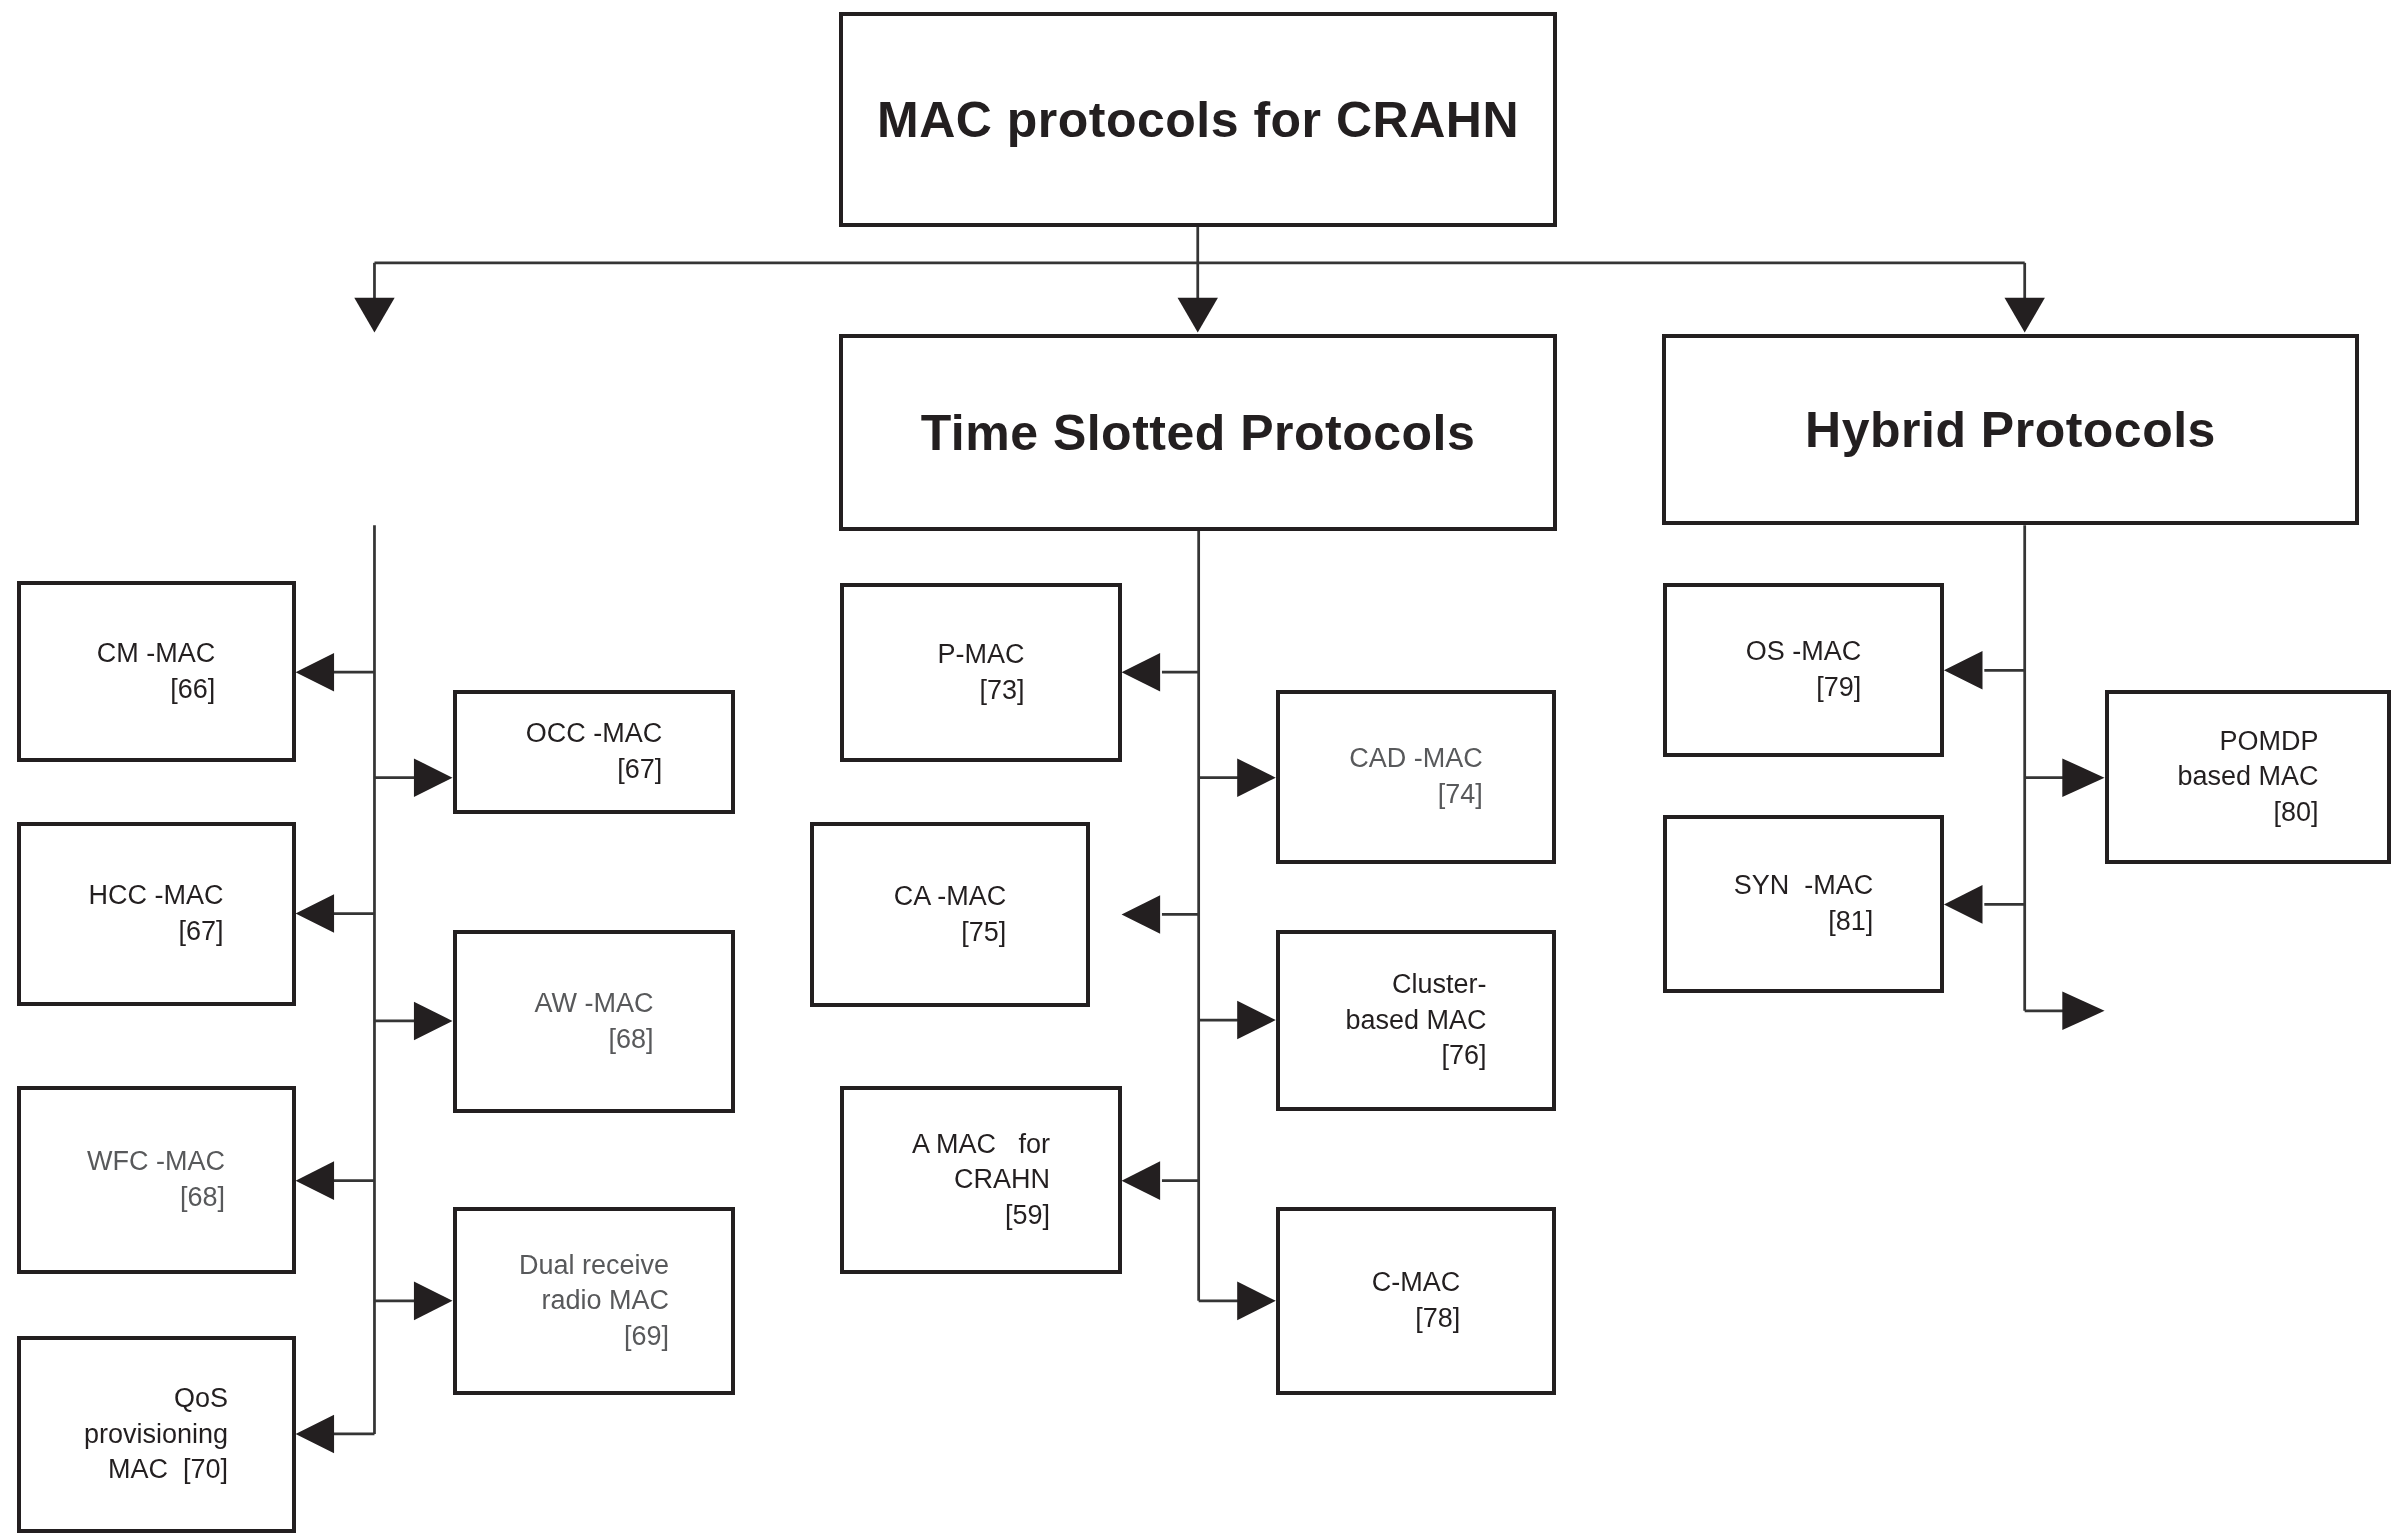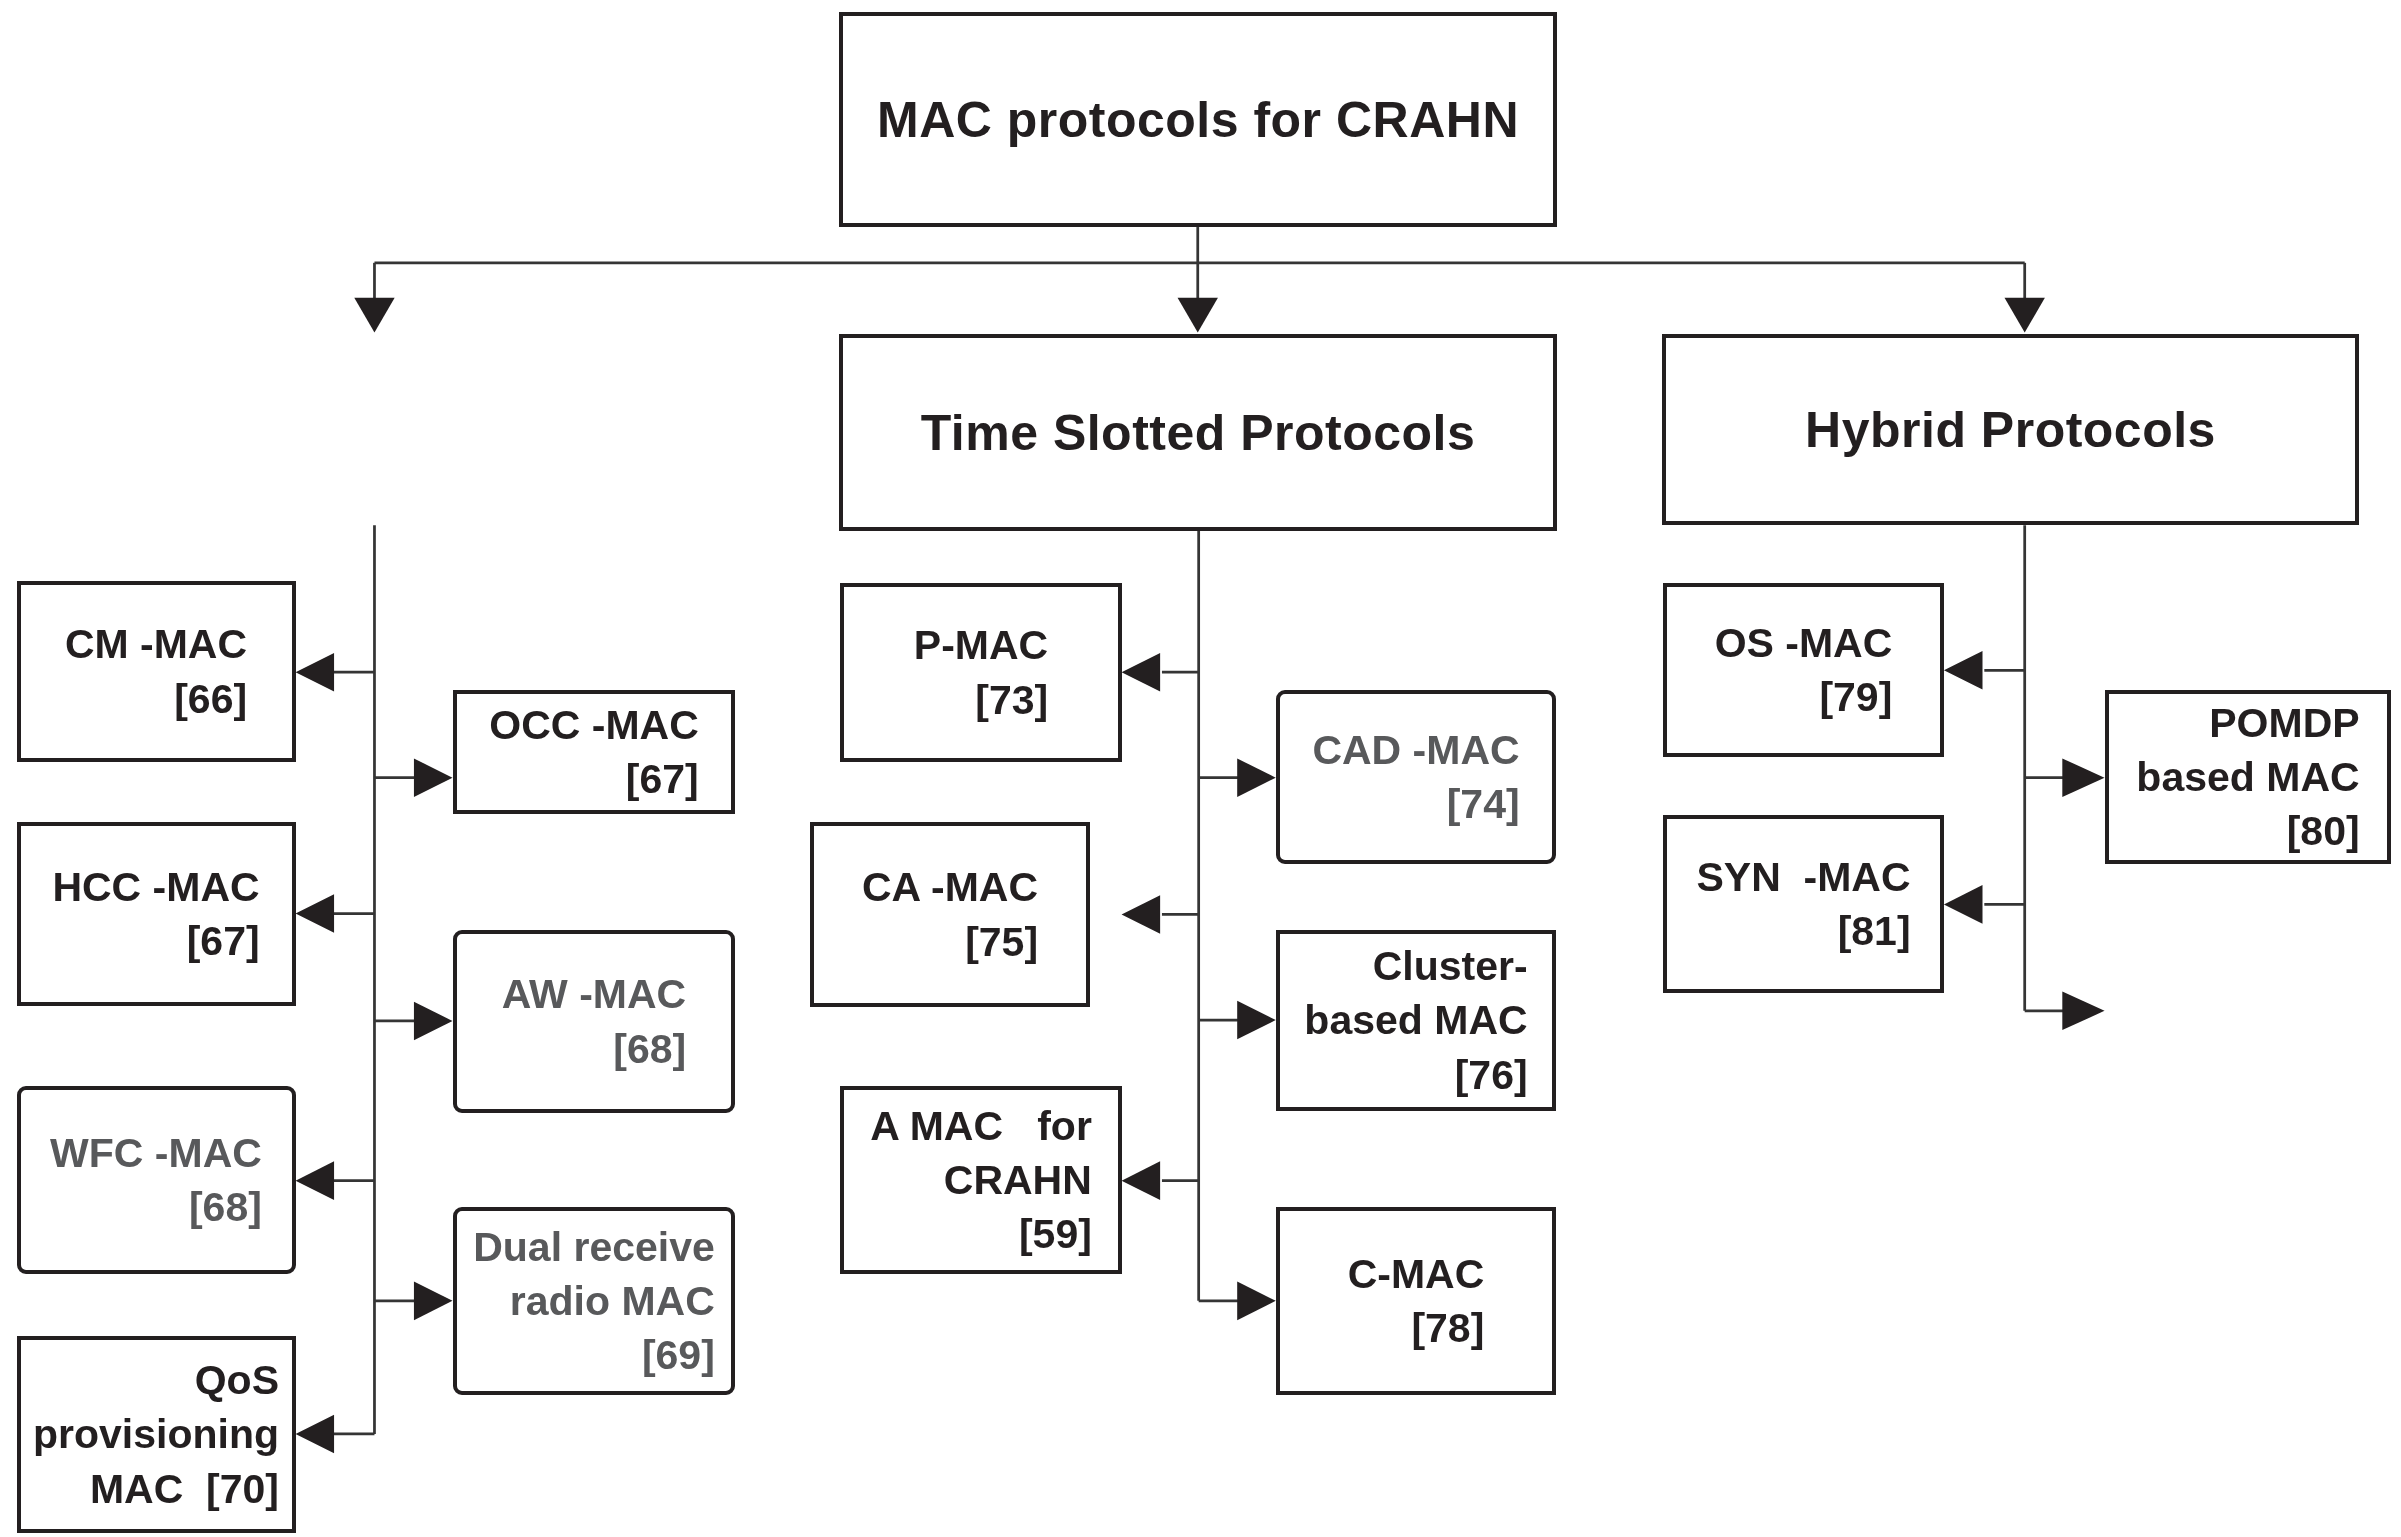--- a/index.html
+++ b/index.html
@@ -23,23 +23,23 @@
     position:absolute;
     box-sizing:border-box;
     border:4.6px solid var(--ink);
     background:var(--background);
     display:flex;align-items:center;justify-content:center;
     text-align:right;
     color:var(--ink);
     white-space:pre-wrap;
     line-height:1.32;
   }
-  .leaf{font-size:41px;font-weight:bold;}
+  .leaf{font-size:27px;}
   .header{font-size:50px;font-weight:bold;letter-spacing:0.5px;}
-  .muted{color:var(--gray);border-radius:9px;}
+  .muted{color:var(--gray);}
 </style>
 </head>
 <body>
 
 <div class="canvas">
 
   <svg class="wires" viewBox="0 0 2616 1675">
 
     <line x1="1305" y1="247" x2="1305" y2="286"></line>
     <line x1="408" y1="286" x2="2206" y2="286"></line>

